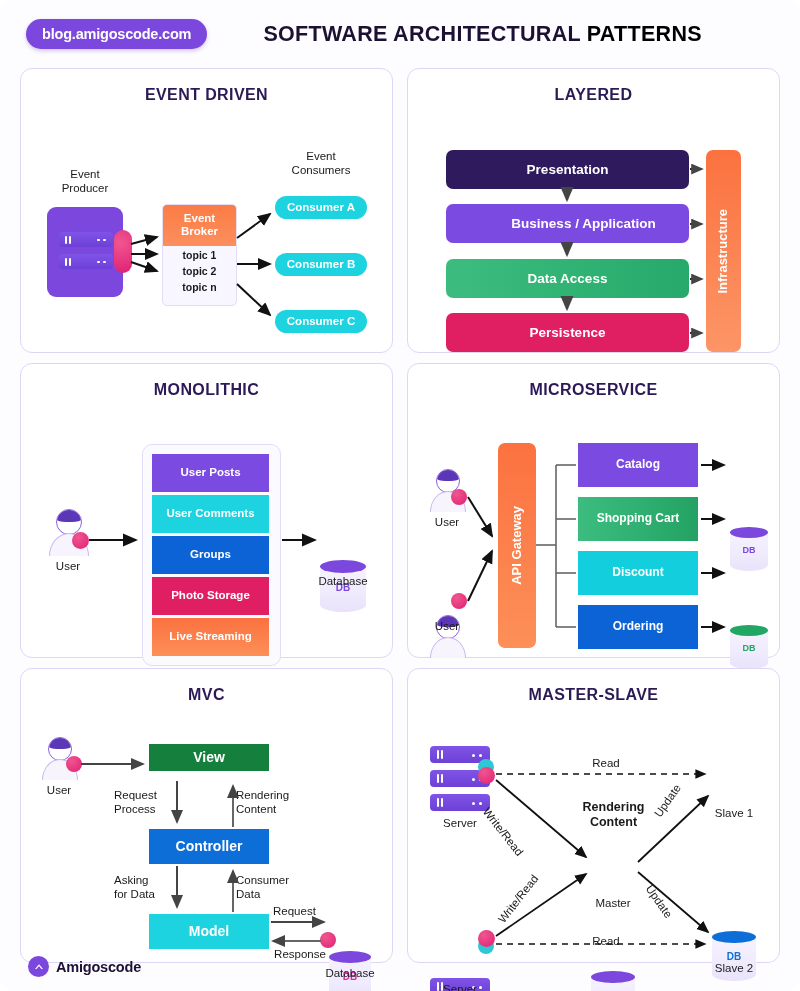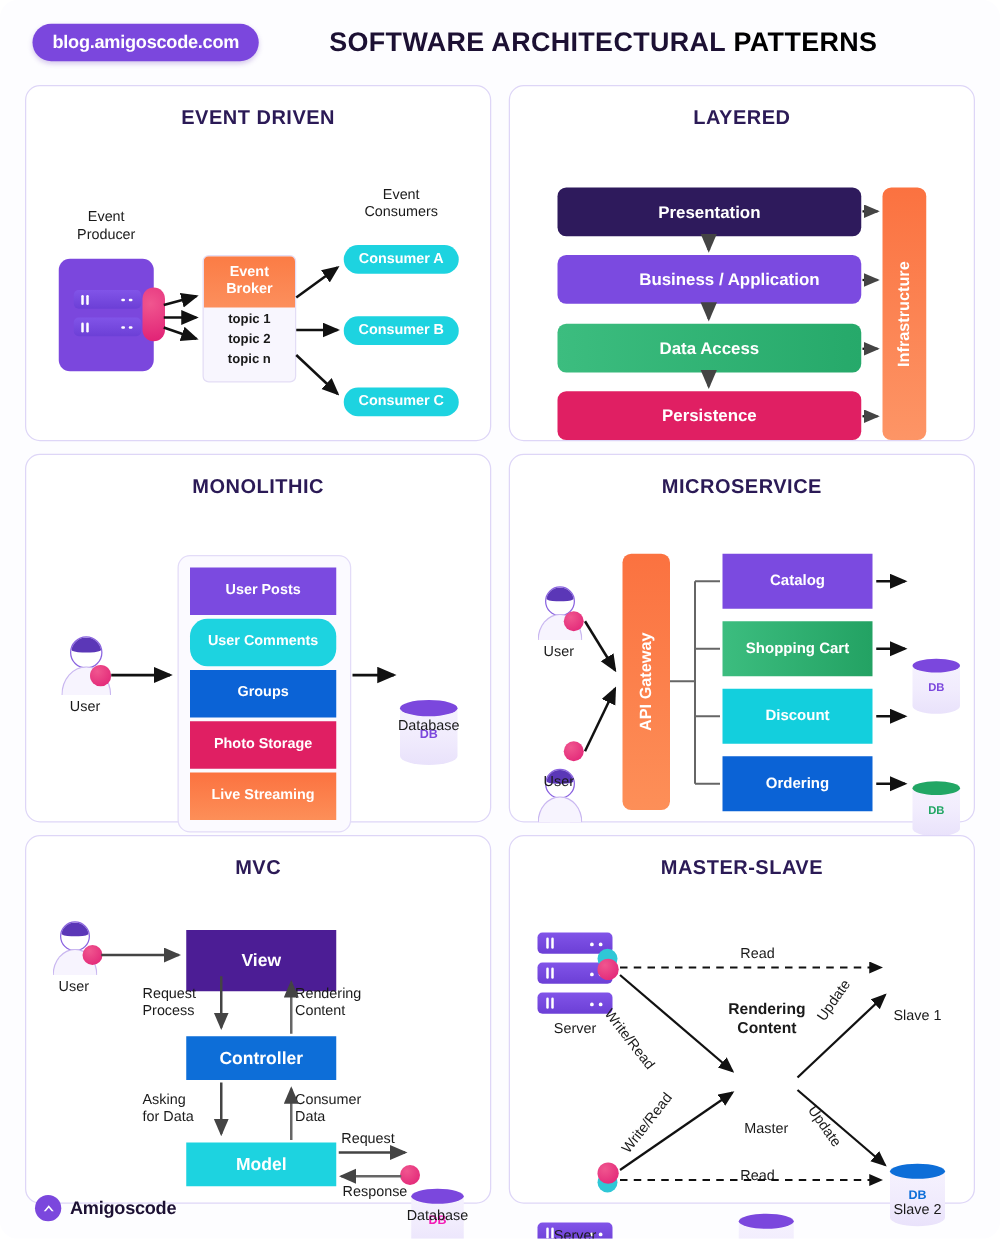--- a/index.html
+++ b/index.html
@@ -275,21 +275,21 @@
           <div class="head" style="left:8px;top:0;width:24px;height:24px;">
               <div class="hair"></div>
             </div>
           <div class="body" style="left:1px;top:24px;width:38px;height:22px;"></div>
         </div>
         <div class="pinkdot abs" style="left:51px;top:133px;width:17px;height:17px;"></div>
         <div class="abs lbl" style="left:10px;top:160px;width:74px;">User</div>
 
         <div class="abs" style="left:121px;top:45px;width:137px;height:220px;background:#fbfaff;border:1.3px solid #e3dcf8;border-radius:10px;"></div>
         <div class="abs box" style="left:131px;top:55px;width:117px;height:38px;background:#7b4ae0;font-size:11.5px;">User Posts</div>
-        <div class="abs box" style="left:131px;top:96px;width:117px;height:38px;background:#1dd3e0;font-size:11.5px;border-radius:14px;">User Comments</div>
+        <div class="abs box" style="left:131px;top:96px;width:117px;height:38px;background:#1dd3e0;font-size:11.5px;">User Comments</div>
         <div class="abs box" style="left:131px;top:137px;width:117px;height:38px;background:#0b63d6;font-size:11.5px;">Groups</div>
         <div class="abs box" style="left:131px;top:178px;width:117px;height:38px;background:#e01f63;font-size:11.5px;">Photo Storage</div>
         <div class="abs box" style="left:131px;top:219px;width:117px;height:38px;background:linear-gradient(180deg,#fb7240,#fd8f58);font-size:11.5px;">Live Streaming</div>
         <div class="abs lbl" style="left:131px;top:272px;width:117px;">Application</div>
 
         <div class="db abs" style="left:299px;top:115px;width:46px;height:52px;">
           <div class="cyl"></div>
           <div class="top" style="height:13px;background:#7b47dd;"></div>
           <div class="txt" style="top:22px;color:#7b47dd;">DB</div>
         </div>
@@ -387,21 +387,21 @@
 
         <div class="user-ic abs" style="left:20px;top:33px;width:36px;height:42px;">
           <div class="head" style="left:7px;top:0;width:22px;height:22px;">
               <div class="hair"></div>
             </div>
           <div class="body" style="left:1px;top:22px;width:34px;height:20px;"></div>
         </div>
         <div class="pinkdot abs" style="left:45px;top:52px;width:16px;height:16px;"></div>
         <div class="abs lbl" style="left:5px;top:79px;width:66px;">User</div>
 
-        <div class="abs box" style="left:128px;top:40px;width:120px;height:49px;background:#4c1d95;font-size:14px;">View</div>
+        <div class="abs box" style="left:128px;top:40px;width:120px;height:27px;background:#15803d;font-size:14px;">View</div>
         <div class="abs box" style="left:128px;top:125px;width:120px;height:35px;background:#0d6ed8;font-size:14px;">Controller</div>
         <div class="abs box" style="left:128px;top:210px;width:120px;height:35px;background:#1dd3e0;font-size:14px;">Model</div>
 
         <div class="abs lbl" style="left:93px;top:84px;width:64px;text-align:left;">
           <div>Request</div>
           <div>Process</div>
         </div>
         <div class="abs lbl" style="left:215px;top:84px;width:70px;text-align:left;">
           <div>Rendering</div>
           <div>Content</div>

